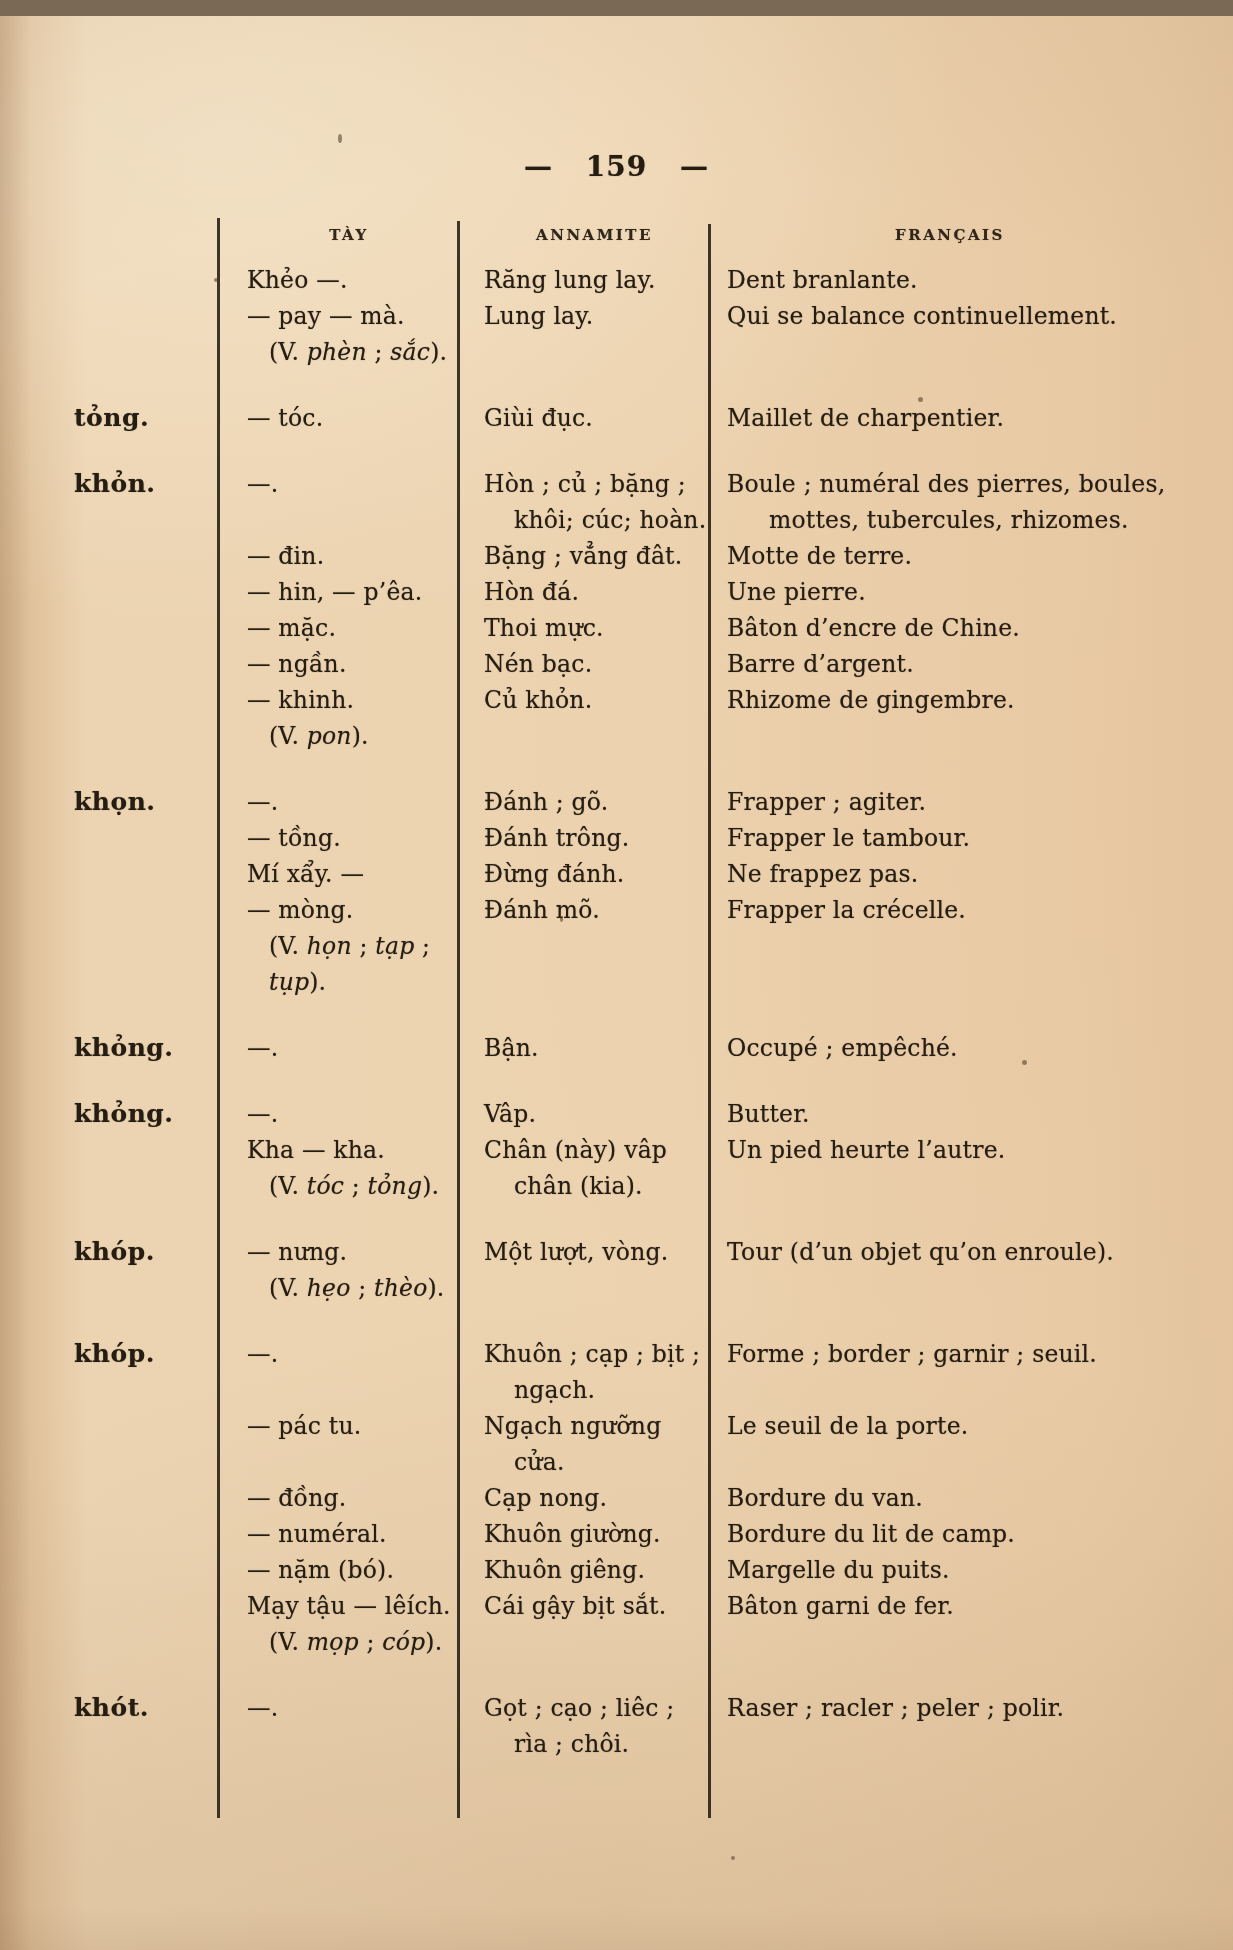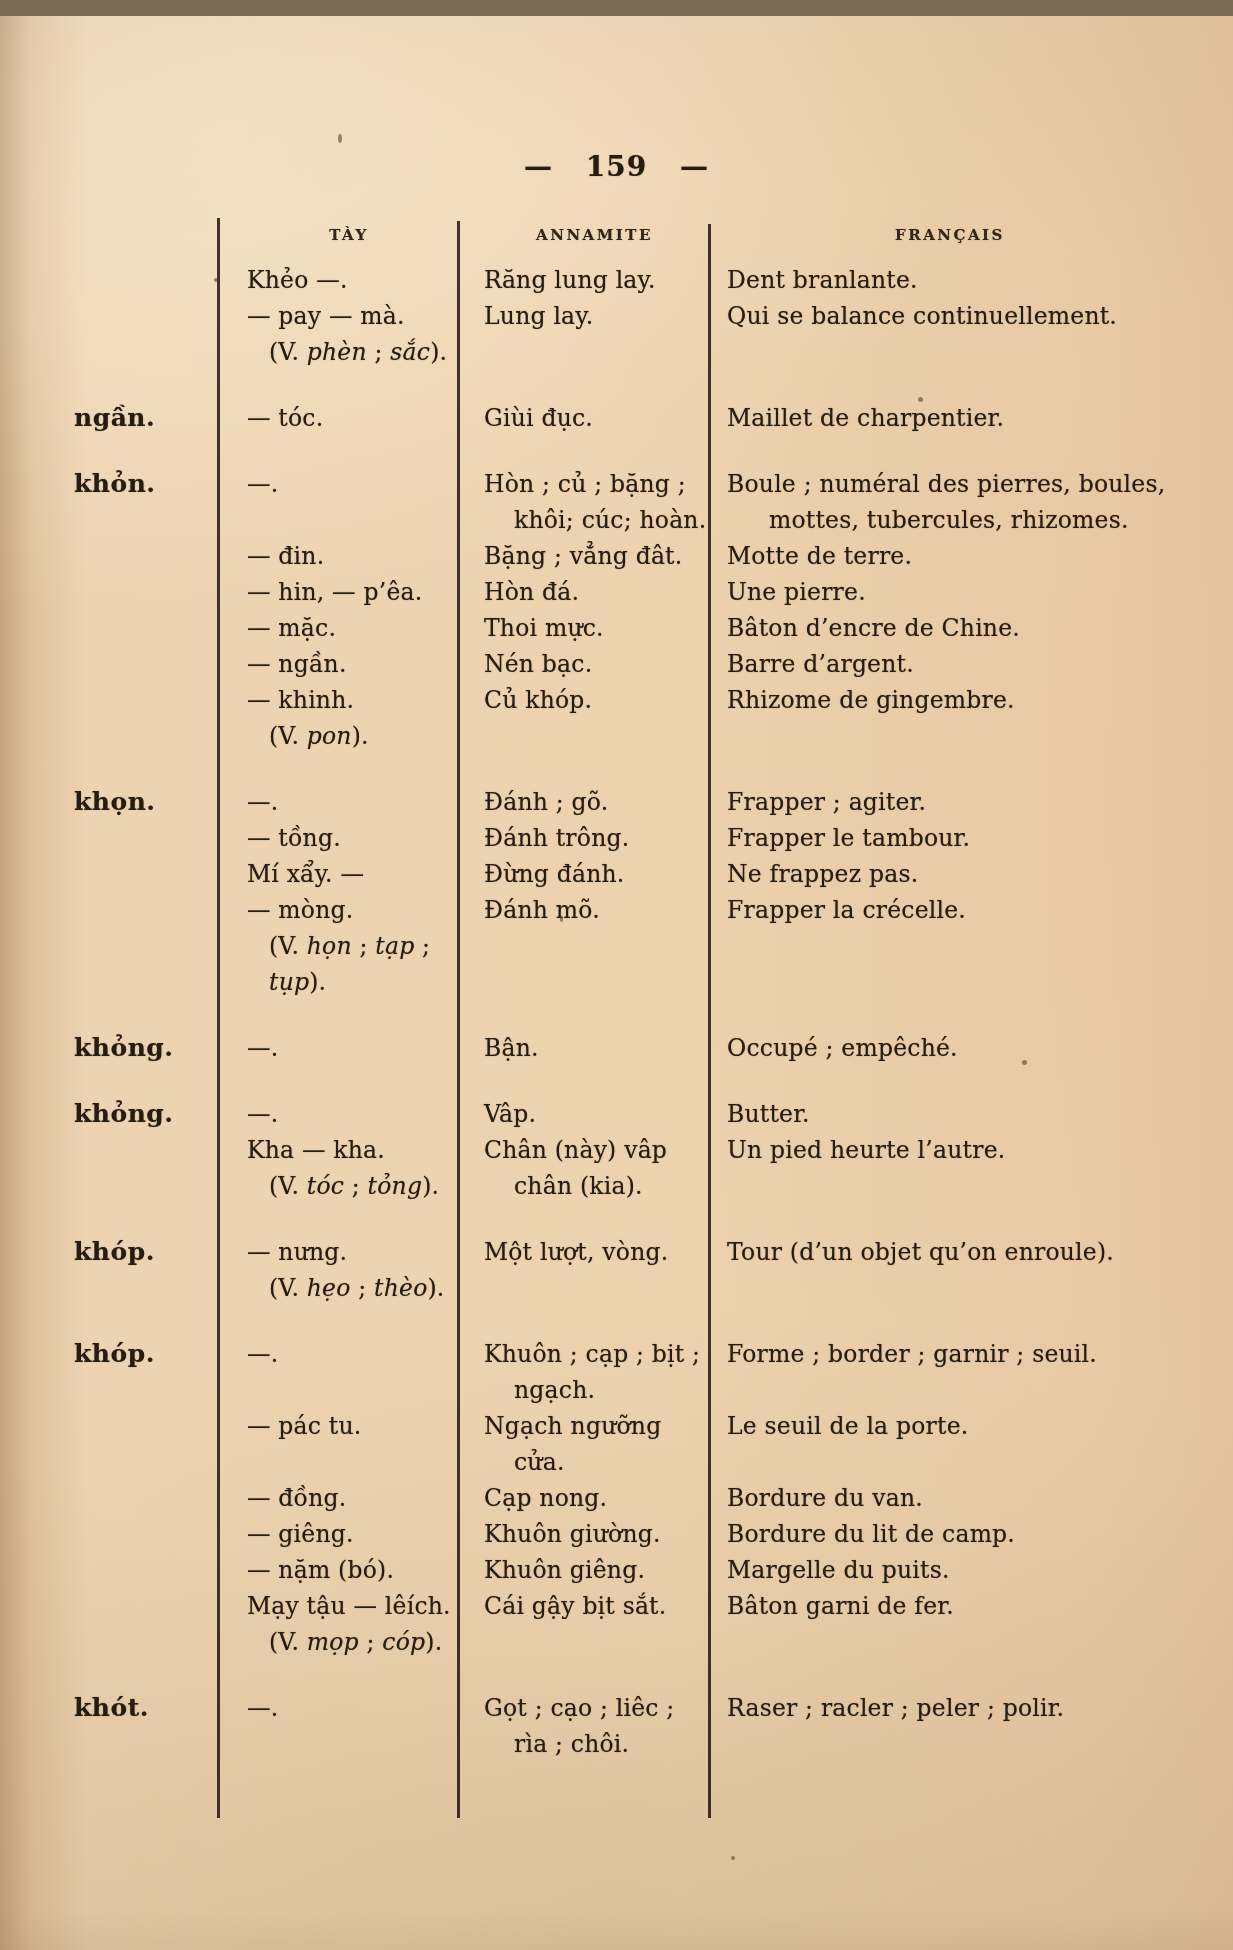--- a/index.html
+++ b/index.html
@@ -84,21 +84,21 @@
         </div>
         <div class="row">
           <span class="cell c-tay">— pay — mà.</span>
           <span class="cell c-ann">Lung lay.</span>
           <span class="cell c-fr">Qui se balance continuellement.</span>
         </div>
         <div class="row">
           <span class="cell c-tay ind">(V. <i>phèn</i> ; <i>sắc</i>).</span>
         </div>
         <div class="row gap">
-          <span class="cell c-head">ngần.</span>
+          <span class="cell c-head">tỏng.</span>
           <span class="cell c-tay">— tóc.</span>
           <span class="cell c-ann">Giùi đục.</span>
           <span class="cell c-fr">Maillet de charpentier.</span>
         </div>
         <div class="row gap">
           <span class="cell c-head">khỏn.</span>
           <span class="cell c-tay">—.</span>
           <span class="cell c-ann">Hòn ; củ ; bặng ;</span>
           <span class="cell c-fr">Boule ; numéral des pierres, boules,</span>
         </div>
@@ -121,21 +121,21 @@
           <span class="cell c-ann">Thoi mực.</span>
           <span class="cell c-fr">Bâton d’encre de Chine.</span>
         </div>
         <div class="row">
           <span class="cell c-tay">— ngần.</span>
           <span class="cell c-ann">Nén bạc.</span>
           <span class="cell c-fr">Barre d’argent.</span>
         </div>
         <div class="row">
           <span class="cell c-tay">— khinh.</span>
-          <span class="cell c-ann">Củ khóp.</span>
+          <span class="cell c-ann">Củ khỏn.</span>
           <span class="cell c-fr">Rhizome de gingembre.</span>
         </div>
         <div class="row">
           <span class="cell c-tay ind">(V. <i>pon</i>).</span>
         </div>
         <div class="row gap">
           <span class="cell c-head">khọn.</span>
           <span class="cell c-tay">—.</span>
           <span class="cell c-ann">Đánh ; gõ.</span>
           <span class="cell c-fr">Frapper ; agiter.</span>
@@ -207,21 +207,21 @@
         </div>
         <div class="row">
           <span class="cell c-ann ind">cửa.</span>
         </div>
         <div class="row">
           <span class="cell c-tay">— đồng.</span>
           <span class="cell c-ann">Cạp nong.</span>
           <span class="cell c-fr">Bordure du van.</span>
         </div>
         <div class="row">
-          <span class="cell c-tay">— giêng.</span>
+          <span class="cell c-tay">— numéral.</span>
           <span class="cell c-ann">Khuôn giường.</span>
           <span class="cell c-fr">Bordure du lit de camp.</span>
         </div>
         <div class="row">
           <span class="cell c-tay">— nặm (bó).</span>
           <span class="cell c-ann">Khuôn giêng.</span>
           <span class="cell c-fr">Margelle du puits.</span>
         </div>
         <div class="row">
           <span class="cell c-tay">Mạy tậu — lêích.</span>

